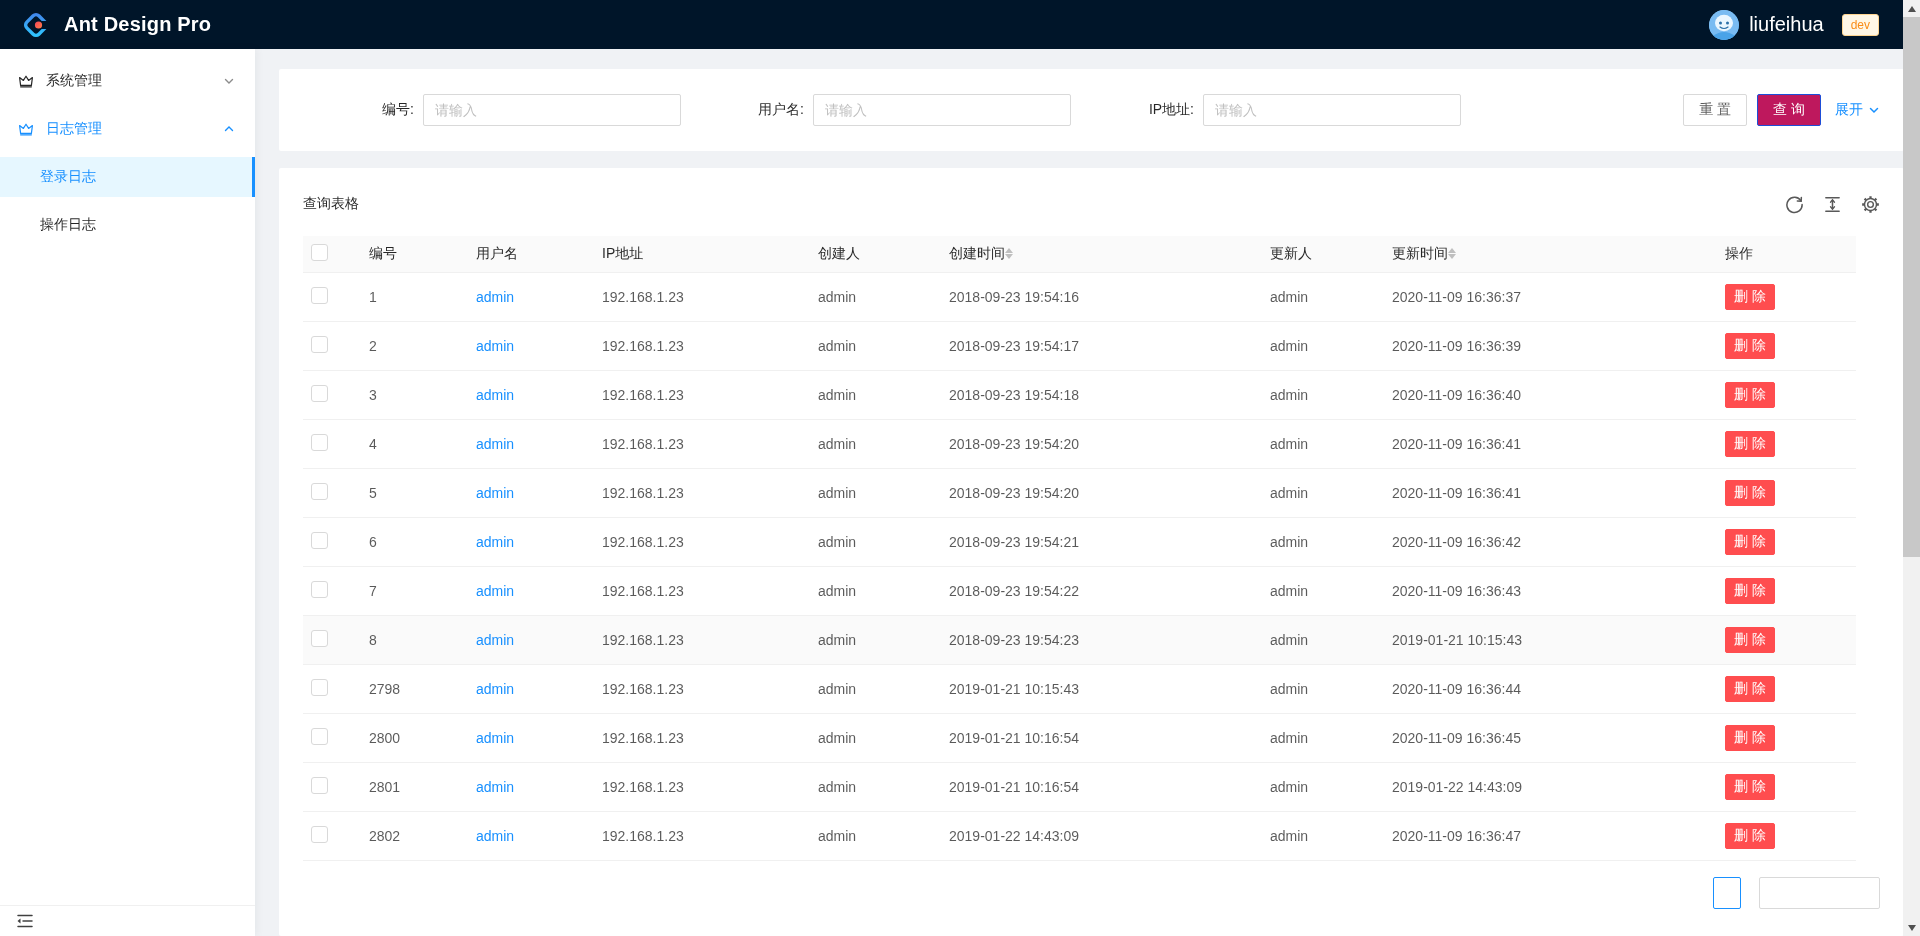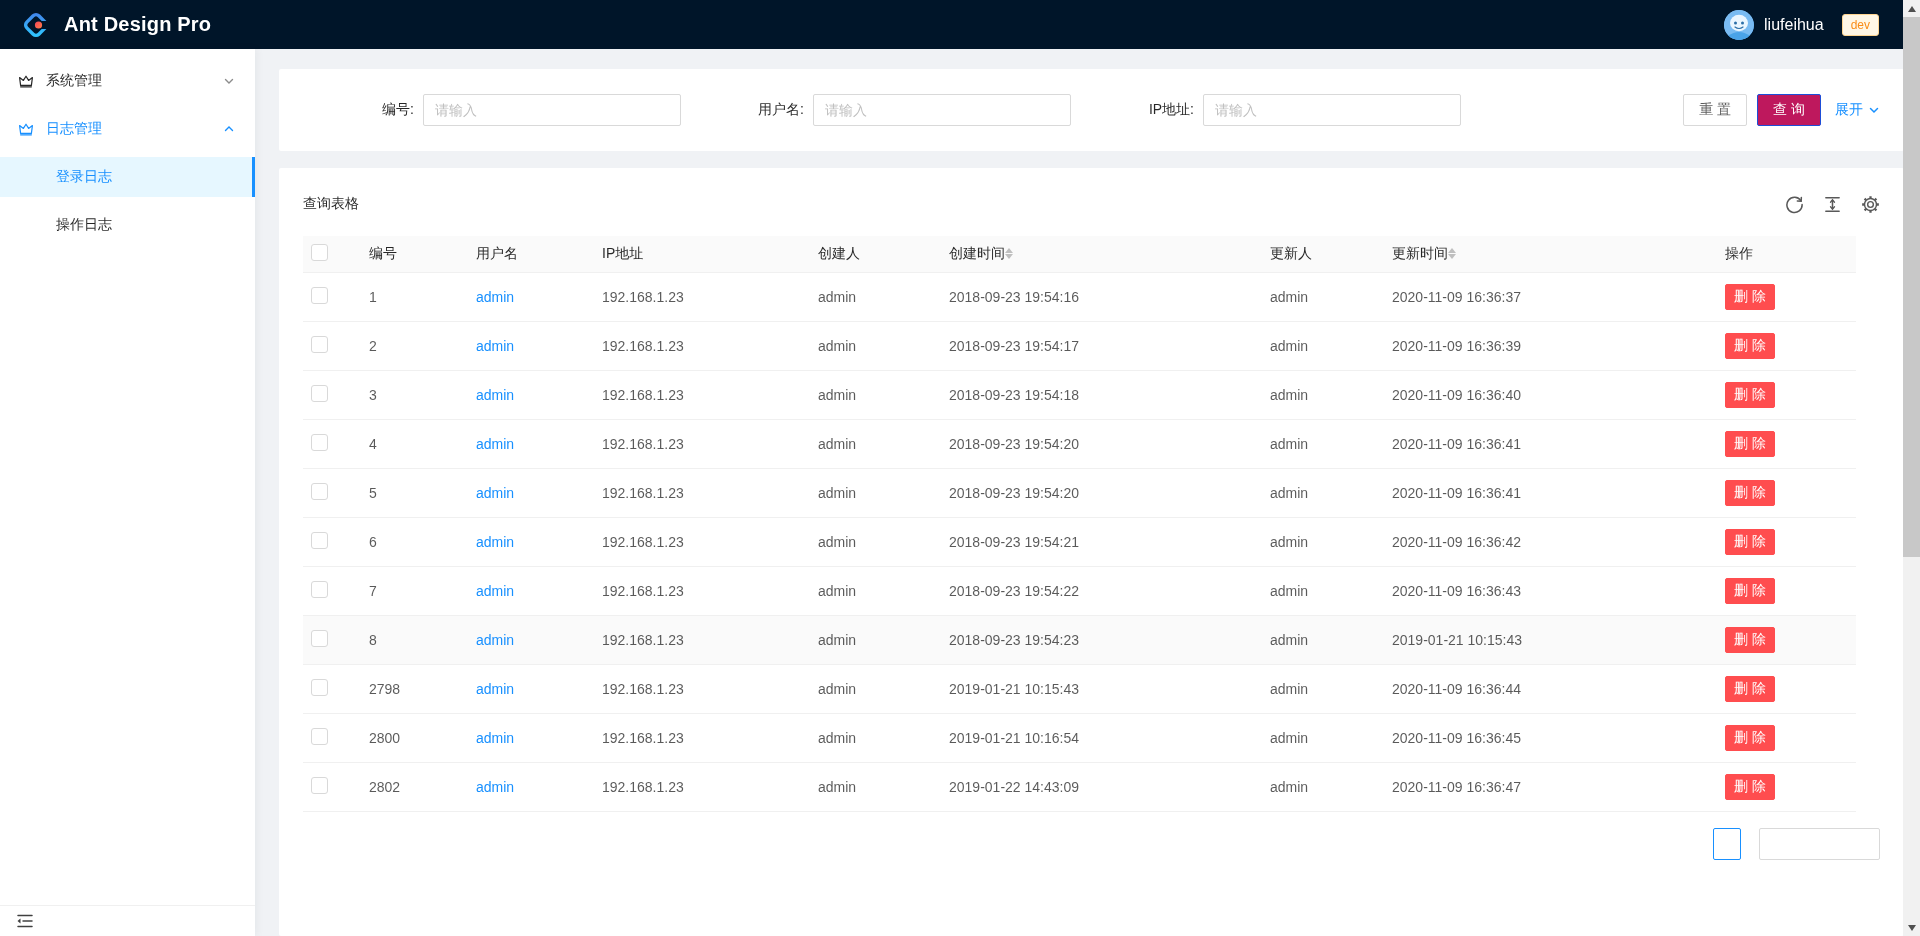--- a/index.html
+++ b/index.html
@@ -7,34 +7,34 @@
   body { font-family:"Liberation Sans","DejaVu Sans",sans-serif; font-size:14px; color:rgba(0,0,0,.65); background:#f0f2f5; }
   .app { width:1920px; height:936px; display:flex; flex-direction:column; position:relative; }
 
   
   .topbar { height:49px; background:#001529; display:flex; align-items:center; padding:0 41px 0 20px; flex:0 0 49px; }
   .logo-wrap { display:flex; align-items:center; gap:12px; cursor:pointer; }
   .app-title { color:#fff; font-size:20px; font-weight:bold; letter-spacing:.2px; }
   .topbar-spacer { flex:1; }
   .user-wrap { display:flex; align-items:center; gap:10px; }
   .avatar { width:30px; height:30px; border-radius:50%; background:linear-gradient(135deg,#9fd4fb,#3d9ef0); display:flex; align-items:center; justify-content:center; overflow:hidden; }
-  .username { color:#fff; font-size:16px;text-align:center; }
+  .username { color:#fff; font-size:20px;text-align:center; }
   .env-tag { margin-left:8px; background:#fff7e6; border:1px solid #ffd591; color:#fa8c16; font-size:12px; line-height:20px; padding:0 8px; border-radius:3px; }
 
   .body-row { flex:1; display:flex; min-height:0; }
 
   
   .sider { width:255px; background:#fff; box-shadow:2px 0 8px rgba(29,35,41,.05); position:relative; z-index:2; display:flex; flex-direction:column; }
   .menu { padding-top:4px; flex:1; }
   .menu-item { height:40px; margin:8px 0; display:flex; align-items:center; padding:0 20px 0 18px; cursor:pointer; color:rgba(0,0,0,.85); position:relative; }
   .menu-item .mi-icon { width:16px; height:16px; margin-right:12px; display:inline-flex; align-items:center; justify-content:center; }
   .menu-item .mi-label { font-size:14px; }
   .menu-item .mi-arrow { margin-left:auto; display:inline-flex; color:rgba(0,0,0,.45); }
   .menu-item.active-parent, .menu-item.active-parent .mi-arrow { color:#1890ff; }
-  .sub-item { height:40px; margin:8px 0 4px 0; display:flex; align-items:center; padding-left:56px; cursor:pointer; color:rgba(0,0,0,.85); }
+  .sub-item { height:40px; margin:8px 0 4px 0; display:flex; align-items:center; padding-left:40px; cursor:pointer; color:rgba(0,0,0,.85); }
   .sub-item.selected { background:#e6f7ff; color:#1890ff; border-right:3px solid #1890ff; }
   .sider-footer { border-top:1px solid #f0f0f0; height:31px; display:flex; align-items:center; padding-left:16px; }
   .fold-btn { cursor:pointer; display:inline-flex; color:rgba(0,0,0,.75); }
 
   
   .main { flex:1; padding:20px 16px 0 24px; overflow:hidden; }
   .card { background:#fff; border-radius:2px; }
 
   
   .search-card { height:82px; display:flex; align-items:center; padding:0 24px; }
@@ -394,20 +394,31 @@
     <td><a class="link">admin</a></td>
     <td>192.168.1.23</td>
     <td>admin</td>
     <td>2019-01-21 10:16:54</td>
     <td>admin</td>
     <td>2020-11-09 16:36:45</td>
     <td><button type="button" class="btn-danger">删 除</button></td>
   </tr>
               <tr>
     <td class="td-check"><span class="checkbox"></span></td>
+    <td>2801</td>
+    <td><a class="link">admin</a></td>
+    <td>192.168.1.23</td>
+    <td>admin</td>
+    <td>2019-01-21 10:16:54</td>
+    <td>admin</td>
+    <td>2019-01-22 14:43:09</td>
+    <td><button type="button" class="btn-danger">删 除</button></td>
+  </tr>
+              <tr>
+    <td class="td-check"><span class="checkbox"></span></td>
     <td>2802</td>
     <td><a class="link">admin</a></td>
     <td>192.168.1.23</td>
     <td>admin</td>
     <td>2019-01-22 14:43:09</td>
     <td>admin</td>
     <td>2020-11-09 16:36:47</td>
     <td><button type="button" class="btn-danger">删 除</button></td>
   </tr>
             </tbody>

